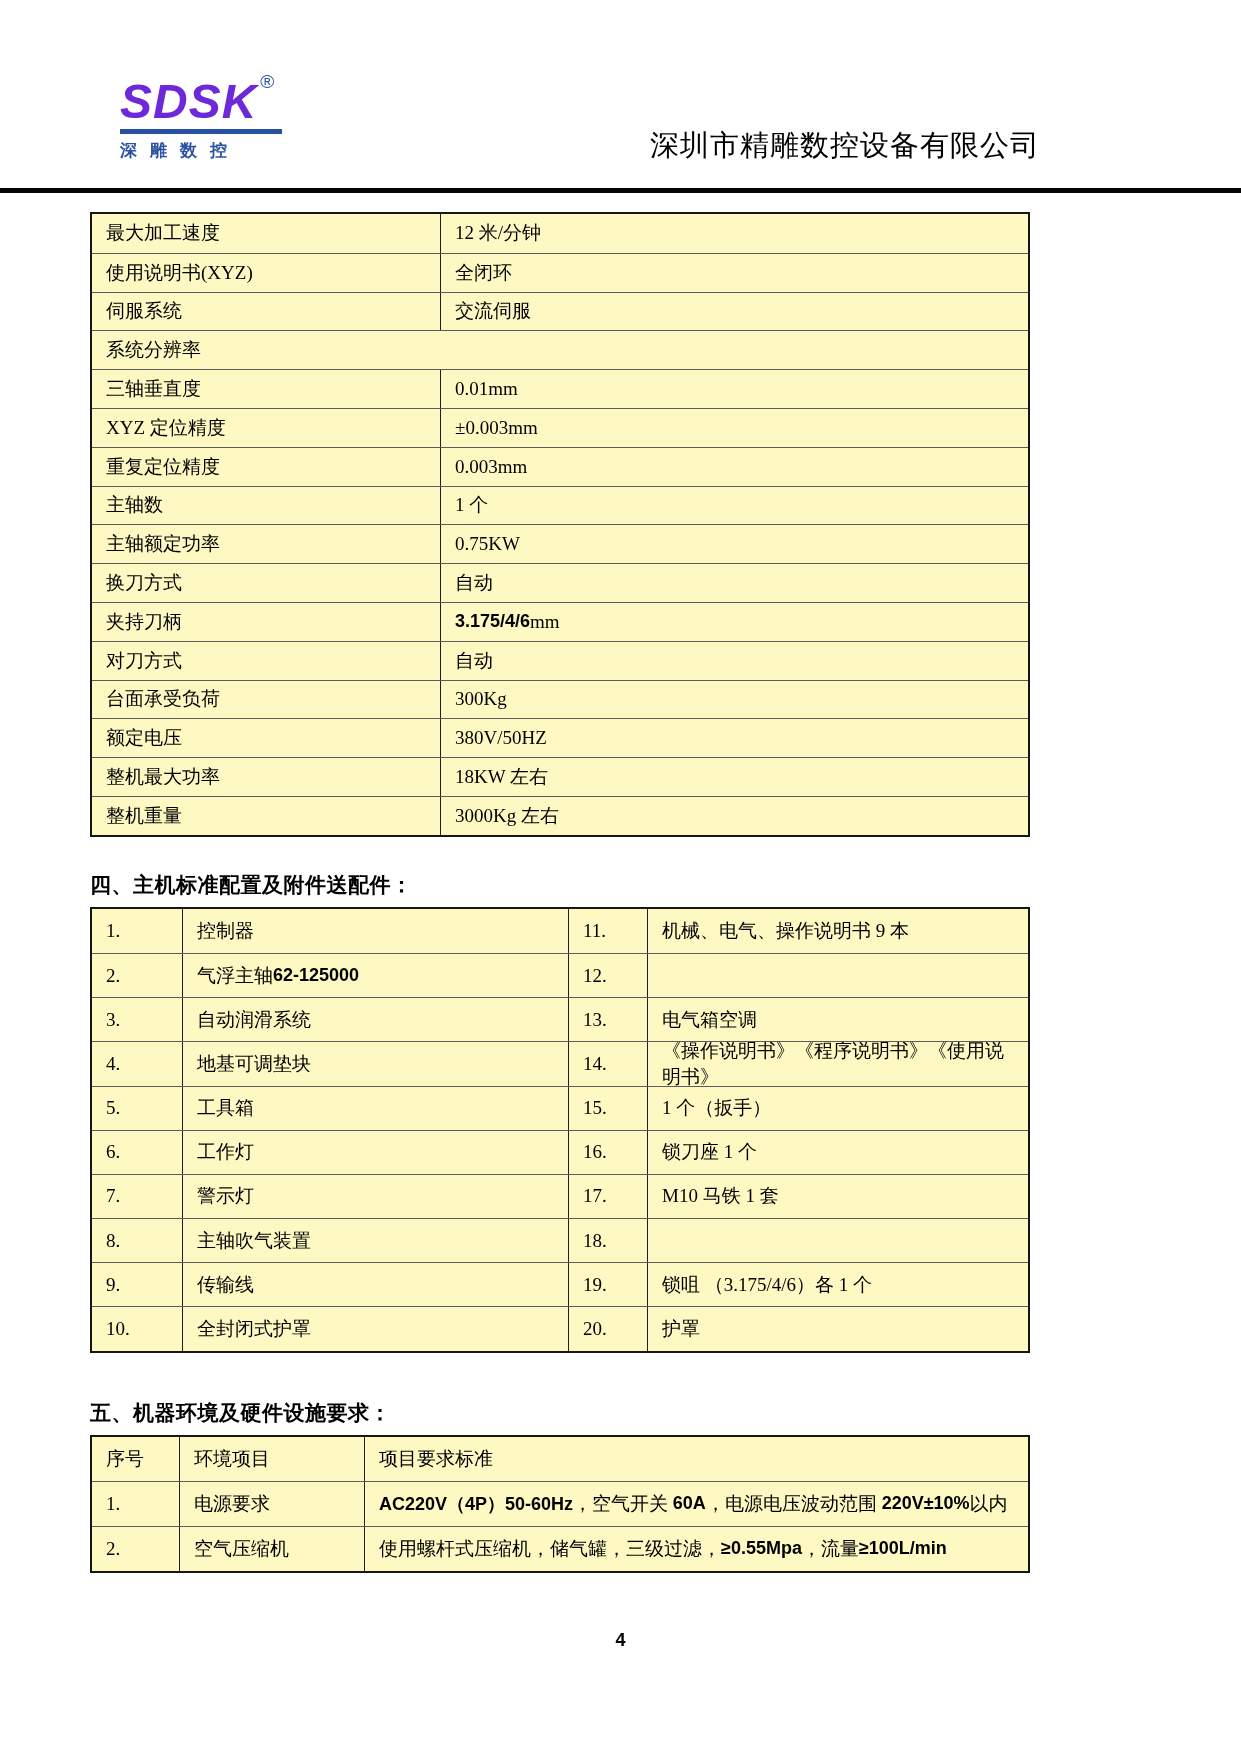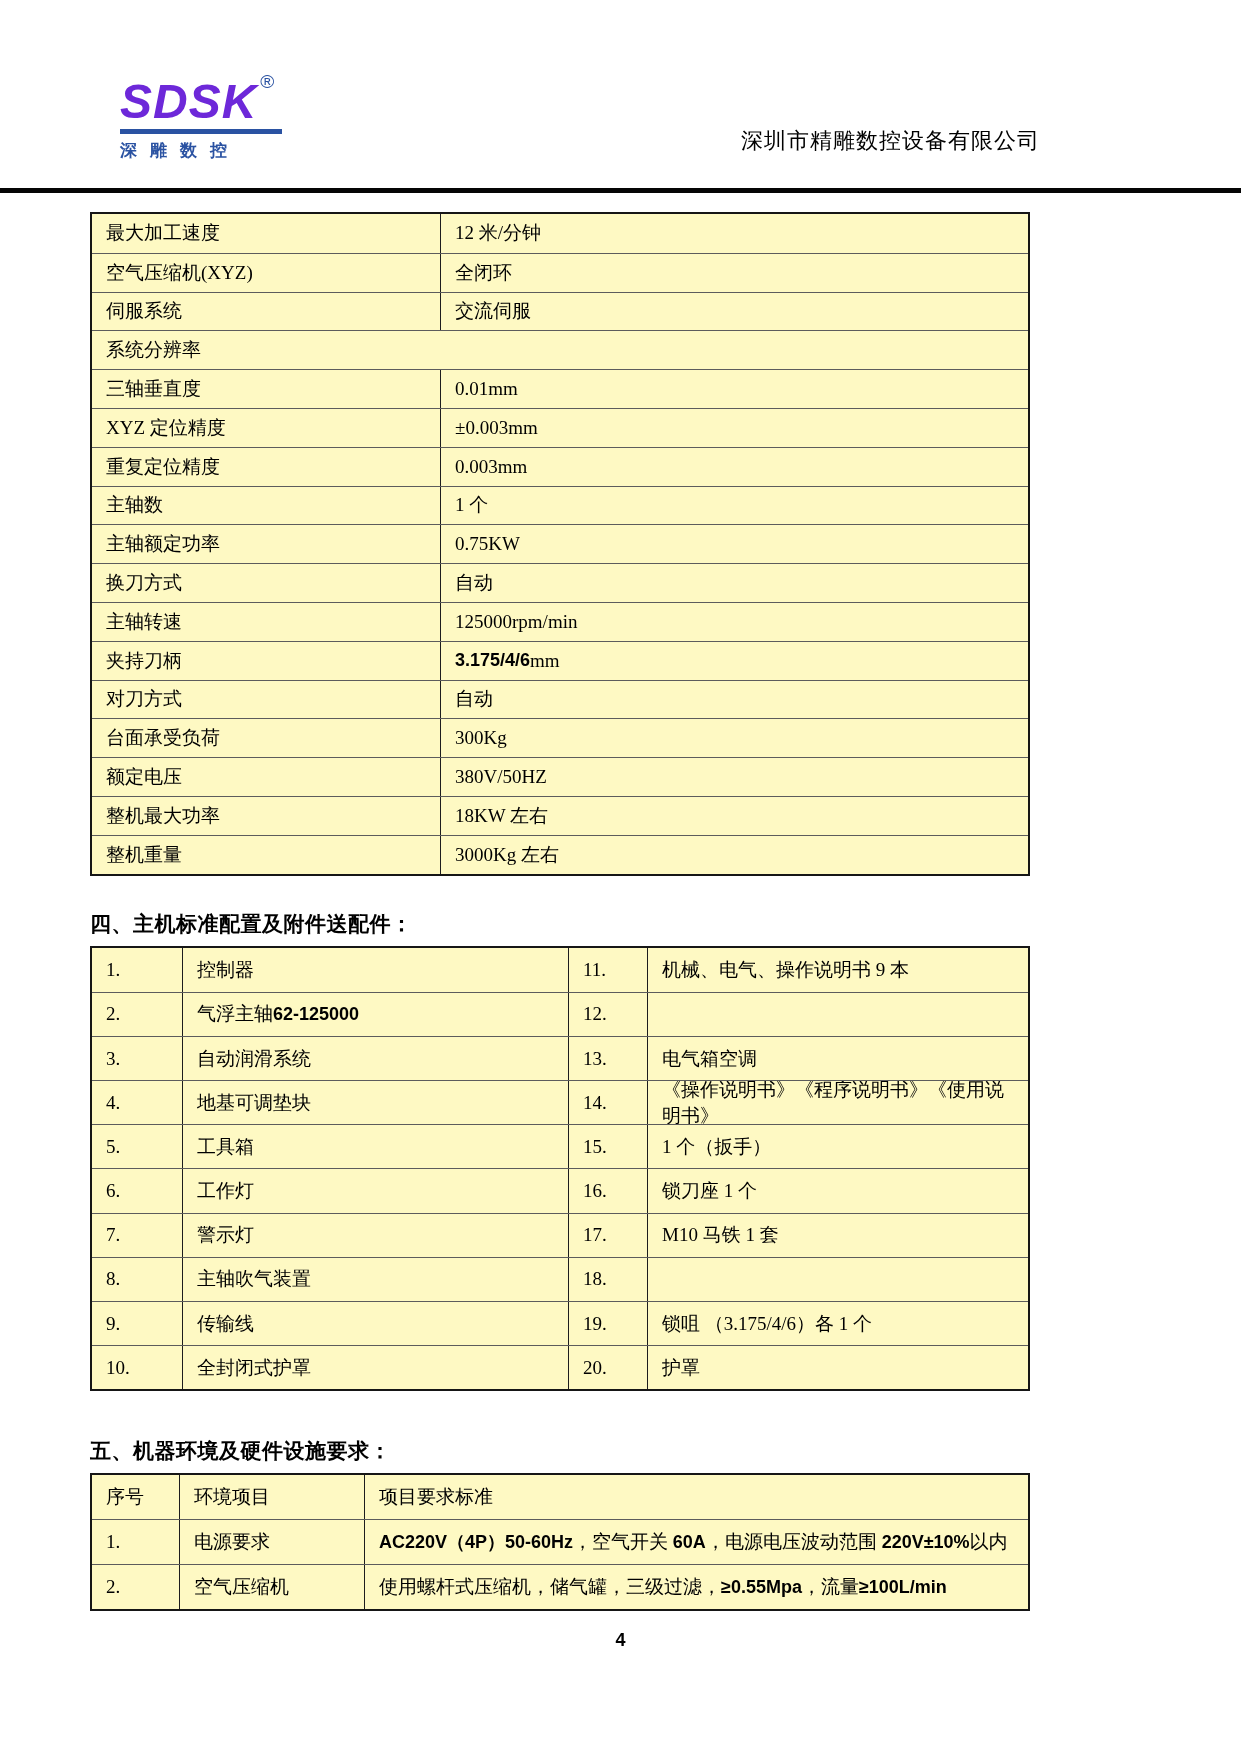--- a/index.html
+++ b/index.html
@@ -17,21 +17,21 @@
   }
   .logo-reg{
     font-family:"Liberation Sans",sans-serif;color:#2a52a2;font-size:19px;
     line-height:1;margin-left:3px;margin-top:-6px;
   }
   .logo-bar{height:5px;background:#2a52a2;margin-top:3px;width:162px;}
   .logo-sub{
     font-family:"Liberation Sans",sans-serif;font-weight:700;font-size:17px;
     color:#2a52a2;letter-spacing:13px;margin-top:5px;white-space:nowrap;
   }
-  .company{position:absolute;top:126px;right:201px;font-size:22px;letter-spacing:1px;}
+  .company{position:absolute;top:126px;right:201px;font-size:29px;letter-spacing:1px;}
   .header-rule{position:absolute;left:0;top:188px;width:1241px;height:5px;background:#050505;}
 
   
   .content{position:absolute;left:90px;top:212px;width:940px;}
 
   .tbl{border:2px solid #161616;box-sizing:border-box;background:#fef9c3;}
   .trow{display:flex;box-sizing:border-box;}
   .trow + .trow{border-top:1.5px solid #5c5c5c;}
   .cell{
     box-sizing:border-box;display:flex;align-items:center;
@@ -90,21 +90,21 @@
   <div class="header-rule"></div>
 
   <div class="content">
 
     <div class="tbl spec">
       <div class="trow">
           <div class="cell c1">最大加工速度</div>
           <div class="cell c2">12 米/分钟</div>
         </div>
       <div class="trow">
-          <div class="cell c1">空气压缩机(XYZ)</div>
+          <div class="cell c1">使用说明书(XYZ)</div>
           <div class="cell c2">全闭环</div>
         </div>
       <div class="trow">
           <div class="cell c1">伺服系统</div>
           <div class="cell c2">交流伺服</div>
         </div>
       <div class="trow">
           <div class="cell c1">系统分辨率</div>
         </div>
       <div class="trow">
@@ -123,24 +123,20 @@
           <div class="cell c1">主轴数</div>
           <div class="cell c2">1 个</div>
         </div>
       <div class="trow">
           <div class="cell c1">主轴额定功率</div>
           <div class="cell c2">0.75KW</div>
         </div>
       <div class="trow">
           <div class="cell c1">换刀方式</div>
           <div class="cell c2">自动</div>
-        </div>
-      <div class="trow">
-          <div class="cell c1">主轴转速</div>
-          <div class="cell c2">125000rpm/min</div>
         </div>
       <div class="trow">
           <div class="cell c1">夹持刀柄</div>
           <div class="cell c2">
             <span class="em">3.175/4/6</span>
             <span>mm</span>
           </div>
         </div>
       <div class="trow">
           <div class="cell c1">对刀方式</div>

